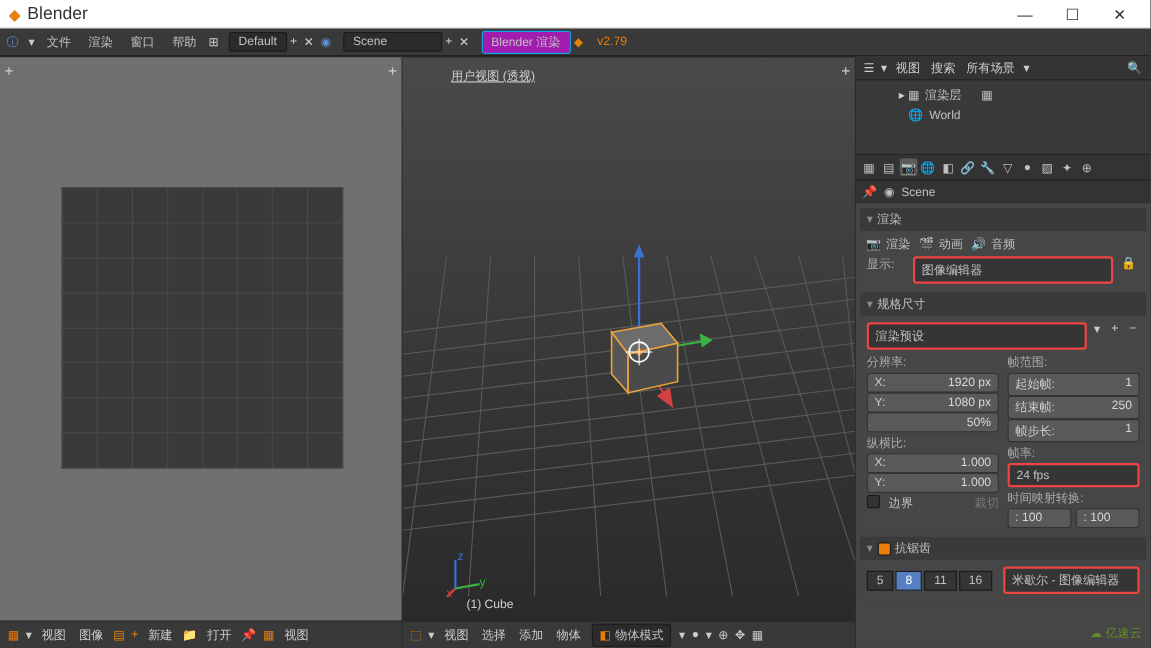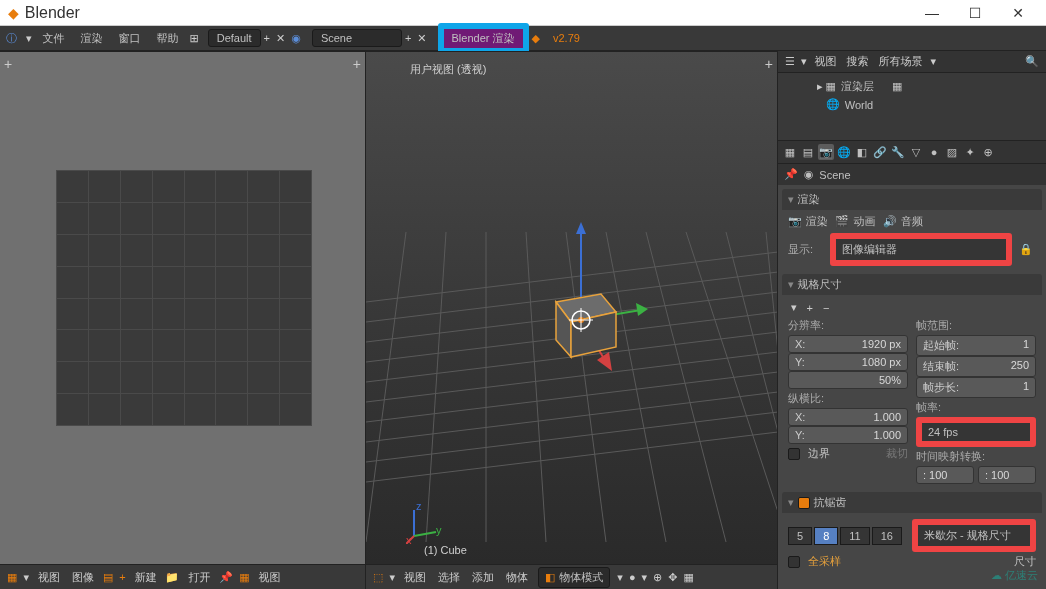--- a/index.html
+++ b/index.html
@@ -6,38 +6,38 @@
 body { background: #393939; color: #c0c0c0; width: 1046px; height: 589px; overflow: hidden; }
 .titlebar { background: #fff; height: 26px; display: flex; align-items: center; padding: 0 8px; color: #333; border-bottom: 1px solid #ccc; }
 .titlebar .title { flex: 1; font-size: 16px; }
 .titlebar .icon { margin-right: 6px; color: #e87d0d; font-size: 14px; }
 .titlebar .winbtns span { display: inline-block; width: 40px; text-align: center; font-size: 14px; }
 .topbar { background: #393939; height: 25px; display: flex; align-items: center; border-bottom: 1px solid #222; }
 .topbar .menu-item { padding: 0 8px; color: #c0c0c0; cursor: pointer; }
 .topbar .info-icon { margin: 0 6px; color: #5b8dd8; }
 .topbar .layout-select { background: #2b2b2b; border: 1px solid #1a1a1a; padding: 2px 8px; margin-left: 6px; border-radius: 3px;}
 .topbar .scene-field { background: #2b2b2b; border: 1px solid #1a1a1a; padding: 2px 8px; margin-left: 8px; border-radius: 3px; min-width: 90px;}
-.topbar .engine { background: #701a75; border: 6px solid #0ea5e9; padding: 2px 8px; margin-left: 8px; border-radius: 3px;}
+.topbar .engine { background: #a21caf; border: 1px solid #0ea5e9; padding: 2px 8px; margin-left: 8px; border-radius: 3px;}
 .topbar .version { color: #e87d0d; margin-left: 10px; }
 .topbar .stats { color: #c0c0c0; margin-left: 4px; white-space: nowrap; }
 .main { display: flex; height: 538px; }
 .left-panel { width: 366px; display: flex; flex-direction: column; background: #393939; border-right: 1px solid #222; }
 .left-top { flex: 1; background: #707070; position: relative; border-top:1px solid #222; }
 .left-top .plus-tl { position: absolute; top: 4px; left: 4px; color: #ccc; font-size: 14px; }
 .left-top .plus-tr { position: absolute; top: 4px; right: 4px; color: #ccc; font-size: 14px; }
 .uvgrid { position: absolute; left: 56px; top: 118px; width: 256px; height: 256px; background: #3a3a3a; }
 .uvgrid table { width: 100%; height: 100%; border-collapse: collapse; }
 .uvgrid td { border: 1px solid #4a4a4a; }
 .left-header { background: #393939; height: 25px; display: flex; align-items: center; border-top: 1px solid #222; padding: 0 4px;}
 .left-header .hitem { margin: 0 6px; color: #ccc; }
 .left-header .ico { color: #e87d0d; margin: 0 3px;}
 .center-panel { flex: 1; display: flex; flex-direction: column; background: #393939; border-right: 1px solid #222;}
 .viewport { flex: 1; background: linear-gradient(#4a4a4a 0%, #353535 60%, #2a2a2a 100%); position: relative; overflow: hidden; border-top:1px solid #222;}
 .viewport .plus-tr { position: absolute; top: 4px; right: 4px; color: #ccc; font-size: 14px; }
-.vp-label-top { position: absolute; top: 10px; left: 44px; color: #d0d0d0; }
+.vp-label-top { position: absolute; top: 10px; left: 44px; color: #d0d0d0; text-decoration: underline; }
 .vp-label-bottom { position: absolute; bottom: 8px; left: 58px; color: #d0d0d0; }
 .grid3d svg { position: absolute; top: 0; left: 0; }
 .cube { position: absolute; left: 180px; top: 220px; width: 70px; height: 70px; }
 .cube svg { overflow: visible; }
 .axis-widget { position: absolute; left: 40px; bottom: 18px; }
 .vp-header { background: #393939; height: 25px; display: flex; align-items: center; padding: 0 4px; border-top: 1px solid #222;}
 .vp-header .hitem { margin: 0 6px; color: #ccc; }
 .vp-header .ico { color: #e87d0d; margin: 0 3px;}
 .vp-header .mode-select { background: #2b2b2b; border: 1px solid #1a1a1a; padding: 2px 6px; margin: 0 4px; border-radius: 3px; display:flex; align-items:center;}
 .vp-header .mode-select .cubeico { color:#e87d0d; margin-right:4px;}
@@ -54,35 +54,35 @@
 .prop-context span { width: 16px; height: 16px; display: inline-flex; align-items:center; justify-content:center; font-size:11px;}
 .prop-context .active { background: #5c5c5c; border-radius: 2px; color:#e87d0d;}
 .prop-pin { background: #333; height: 22px; display: flex; align-items: center; padding: 0 6px; border-top:1px solid #222;}
 .prop-body { flex:1; background: #464646; padding: 2px 4px; overflow:hidden;}
 .panel-header { background: #3a3a3a; padding: 3px 6px; margin-top: 2px; display:flex; align-items:center; border-radius:3px 3px 0 0;}
 .panel-header .tri { margin-right: 4px; color:#888;}
 .panel-body { background: #464646; padding: 4px 6px;}
 .btn-row { display: flex; gap: 8px; margin-bottom: 4px; align-items:center;}
 .btn-row .rbtn { display:flex; align-items:center; gap:4px;}
 .btn-row .rbtn .rico { color:#e87d0d;}
-.field-row { display: flex; align-items: center; margin: 2px 0; gap:4px;}
+.field-row { display: flex; margin: 2px 0; gap:4px;}
 .field-row .label { width: 38px; color:#aaa;}
 .num-field { background: #595959; border: 1px solid #333; border-radius: 3px; padding: 2px 6px; flex:1; display:flex; justify-content:space-between;}
 .num-field .fl { color:#ccc;}
 .num-field .fv { color:#d8d8d8;}
 .dual-col { display:flex; gap:8px;}
 .dual-col > div { flex:1;}
 .section-label { color:#aaa; margin: 2px 0;}
-.dropdown-field { background: #353535; border: 6px solid #ef4444; border-radius: 3px; padding: 3px 6px; flex:1;}
+.dropdown-field { background: #353535; border: 2px solid #ef4444; border-radius: 3px; padding: 3px 6px; flex:1;}
 .sampling-row { display:flex; gap:2px; align-items:center;}
 .sampling-row .samp { background:#353535; padding:2px 8px; border:1px solid #1a1a1a;}
 .sampling-row .samp.active { background:#5680c2; color:#fff;}
 .checkbox { width:12px; height:12px; background:#333; border:1px solid #1a1a1a; display:inline-block; margin-right:4px; border-radius:2px;}
 .checkbox.checked { background:#e87d0d;}
-.watermark { position: absolute; right: 8px; bottom: 6px; color: #14b8a6; font-size: 14px; opacity: 0.5;}
+.watermark { position: absolute; right: 8px; bottom: 6px; color: #84cc16; font-size: 14px; opacity: 0.5;}
 .iconbtn { color:#ccc; margin:0 3px;}
 </style>
 </head>
 <body>
 
 <div class="titlebar">
   <span class="icon">◆</span>
   <span class="title">Blender</span>
   <div class="winbtns">
     <span>—</span>
@@ -374,20 +374,21 @@
             <span class="iconbtn">🔒</span>
           </div>
         </div>
 
         <div class="panel-header">
             <span class="tri">▾</span>
             <span>规格尺寸</span>
           </div>
         <div class="panel-body">
           <div class="field-row">
+            <div class="dropdown-field"><span>渲染预设</span></div>
             <span class="iconbtn">▾</span>
             <span class="iconbtn">+</span>
             <span class="iconbtn">−</span>
           </div>
           <div class="dual-col">
             <div>
               <div class="section-label">分辨率:</div>
               <div class="num-field">
                   <span class="fl">X:</span>
                   <span class="fv">1920 px</span>
@@ -450,26 +451,21 @@
             <span>抗锯齿</span>
           </div>
         <div class="panel-body">
           <div class="field-row">
             <div class="sampling-row">
               <span class="samp">5</span>
               <span class="samp active">8</span>
               <span class="samp">11</span>
               <span class="samp">16</span>
             </div>
-            <div class="dropdown-field" style="margin-left:6px"><span>米歇尔 - 规格尺寸</span></div>
-          </div>
-          <div class="field-row">
-            <span class="checkbox"></span>
-            <span style="color:#e8a23c">全采样</span>
-            <span style="margin-left:auto">尺寸</span>
+            <div class="dropdown-field" style="margin-left:6px"><span>米歇尔 - 图像编辑器</span></div>
           </div>
         </div>
       </div>
     </div>
   </div>
 </div>
 
 <div class="watermark">
   <span>☁ </span><span>亿速云</span>
 </div>

